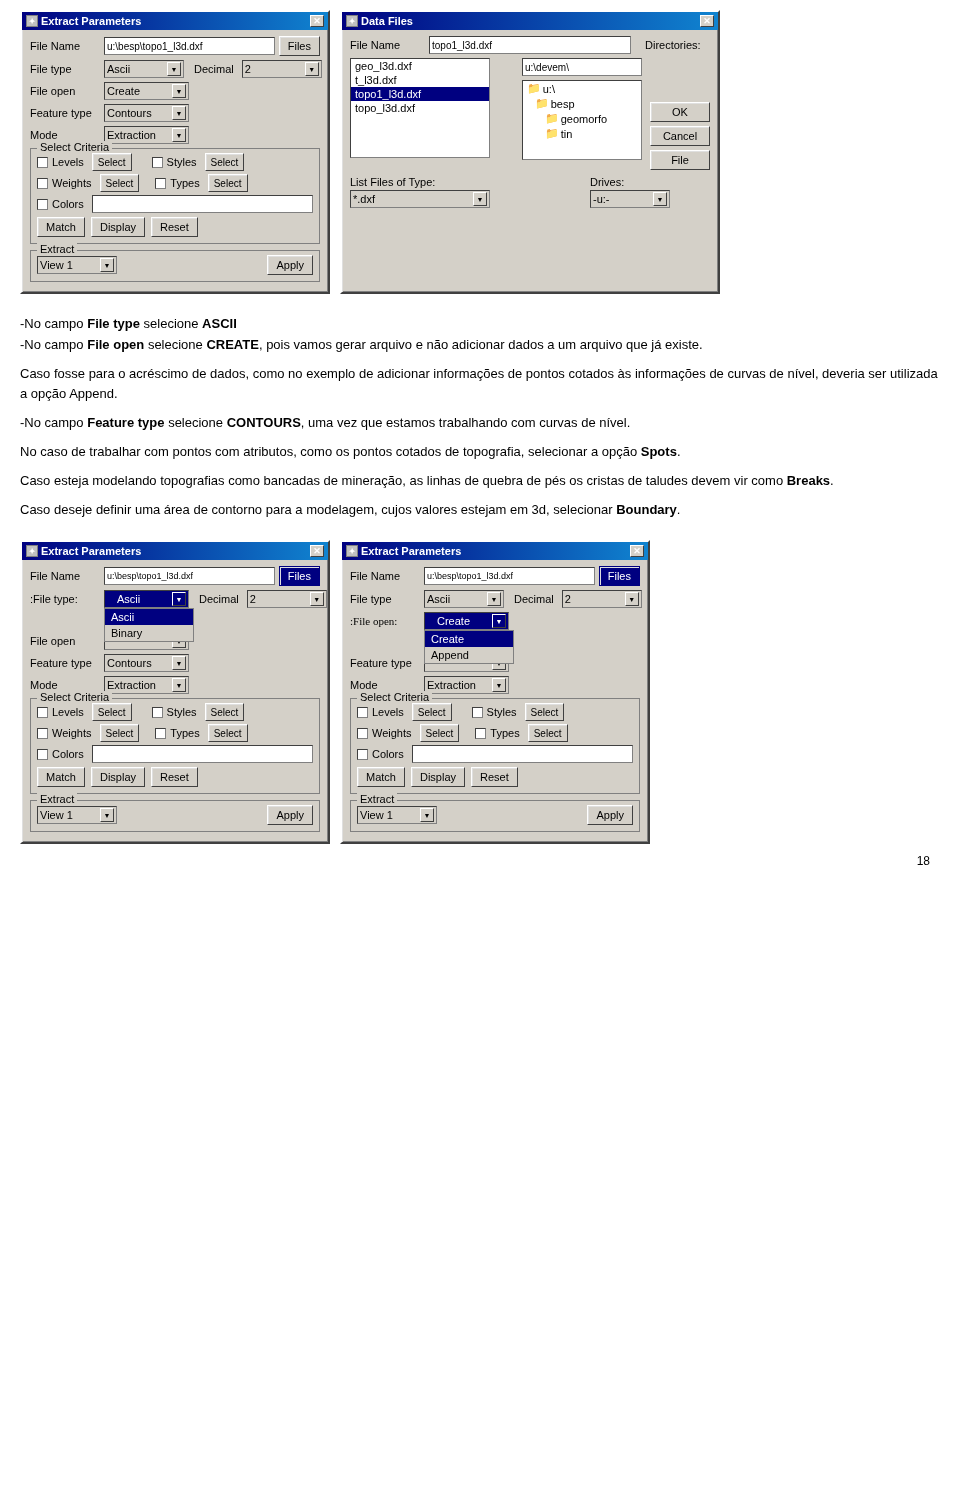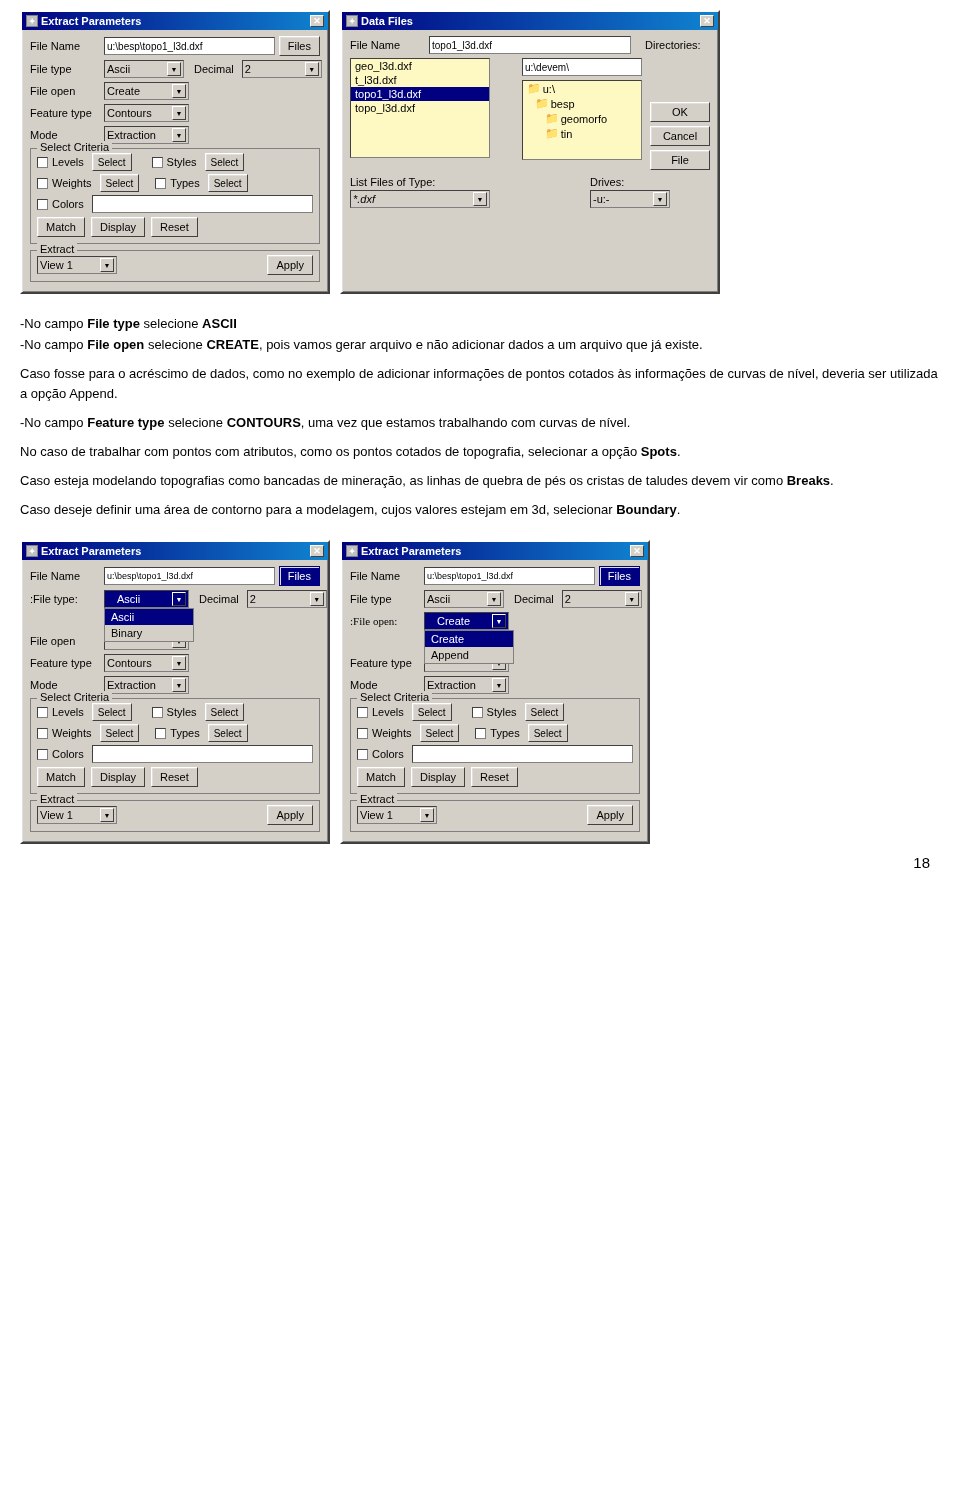--- a/index.html
+++ b/index.html
@@ -181,21 +181,21 @@
     .extract-dialog {
       width: 310px;
     }
 
     
     .datafiles-dialog {
       width: 380px;
     }
 
     .listbox {
-      background: #fef9c3;
+      background: #ffffff;
       border: 1px solid #808080;
       border-top-color: #404040;
       border-left-color: #404040;
       font-size: 11px;
       overflow-y: auto;
     }
 
     .listbox-item {
       padding: 1px 4px;
       cursor: pointer;
@@ -221,21 +221,21 @@
     
     .bottom-screenshots {
       display: flex;
       gap: 10px;
       margin-top: 10px;
     }
 
     
     .page-number {
       text-align: right;
-      font-size: 15px;
+      font-size: 12px;
       margin-top: 10px;
       padding-right: 10px;
     }
 
     .dialog-row {
       display: flex;
       gap: 4px;
       align-items: center;
       margin-bottom: 4px;
     }
@@ -424,21 +424,21 @@
         <div style="display:flex;flex-direction:column;gap:4px;min-width:60px;margin-top:44px;">
           <button class="win-btn">OK</button>
           <button class="win-btn">Cancel</button>
           <button class="win-btn">File</button>
         </div>
       </div>
 
       <div style="display:flex;gap:8px;margin-top:6px;align-items:center;">
         <div style="flex:1;">
           <div style="font-size:11px;margin-bottom:2px;">List Files of Type:</div>
-          <div class="win-dropdown" style="width:140px;font-style:italic;">
+          <div class="win-dropdown" style="width:140px;">
             <span>*.dxf</span>
             <div class="win-dropdown-arrow">▼</div>
           </div>
         </div>
         <div style="min-width:120px;">
           <div style="font-size:11px;margin-bottom:2px;">Drives:</div>
           <div class="win-dropdown" style="width:80px;">
             <span>-u:-</span>
             <div class="win-dropdown-arrow">▼</div>
           </div>

